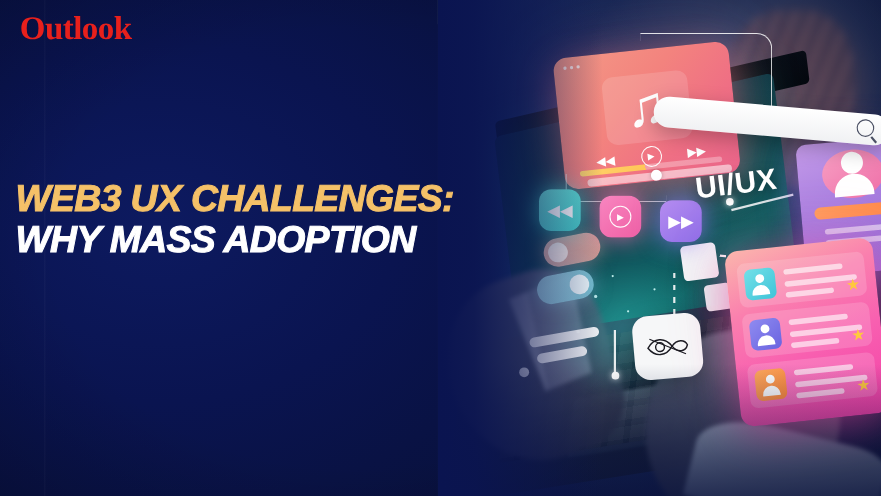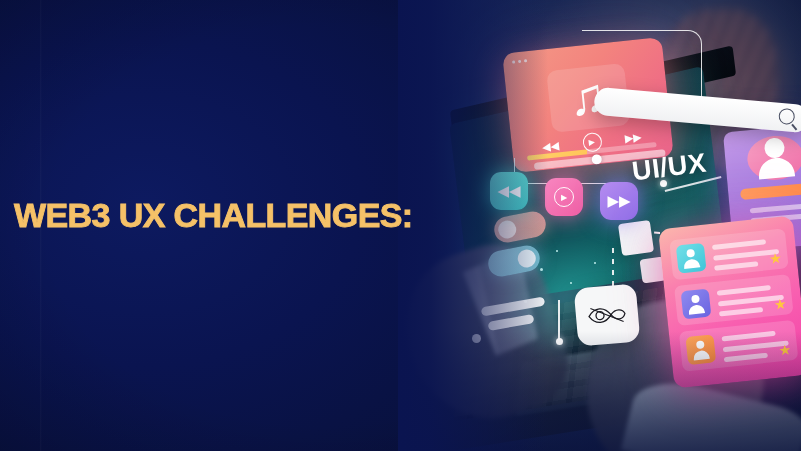--- a/index.html
+++ b/index.html
@@ -327,25 +327,26 @@
 
   
   .logo{
     position:absolute; left:18px; top:9px;
     font-family:"Liberation Serif", serif;
     font-weight:700; font-size:30px; letter-spacing:-.5px;
     color:#e8201c;
     z-index:80;
   }
   .headline{
-    position:absolute; left:14px; top:197px; z-index:80;
+    position:absolute; left:14px; top:163px; z-index:80;
     font-family:"Liberation Sans", sans-serif;
     font-weight:700; font-size:34px; line-height:37px;
     letter-spacing:-.6px;
     text-transform:uppercase;
+    font-style:italic;
   }
   .headline .l1{ color:#f5c168; display:block; }
   .headline .l2{ color:#ffffff; display:block; }
   .headline .l3{ color:#ffffff; display:block; }
   .headline span{ -webkit-text-stroke:.9px currentColor; }
 </style>
 </head>
 <body>
 
 <div class="banner">
@@ -483,18 +484,20 @@
     <div class="hand-fingers"></div>
     <div class="hand-right"></div>
     <div class="sleeve"></div>
 
     <div class="photo-bottomfade"></div>
     <div class="photo-feather"></div>
   </div>
 
   <div class="bg-vignette"></div>
 
+  <div class="logo">Outlook</div>
 
   <div class="headline">
     <span class="l1">WEB3 UX CHALLENGES:</span>
+    <span class="l2">WHY MASS ADOPTION</span>
   </div>
 
 </div>
 
 </body></html>

